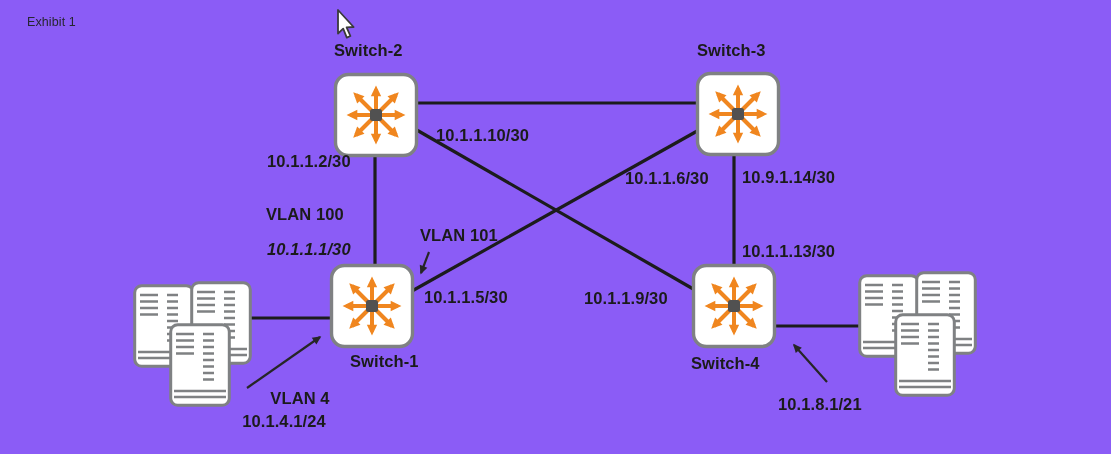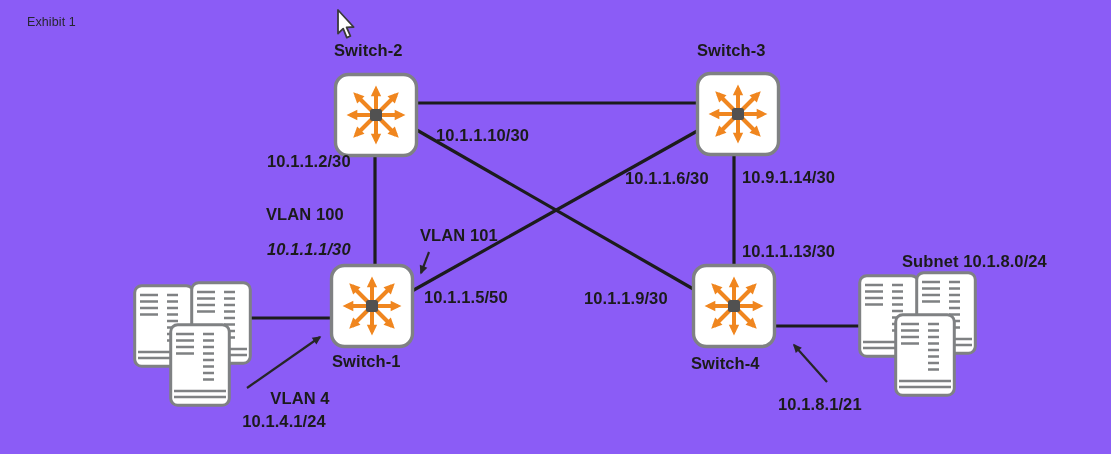--- a/index.html
+++ b/index.html
@@ -96,31 +96,30 @@
     <use href="#sw" x="329" y="263" width="86" height="86"></use>
     <use href="#sw" x="691" y="263" width="86" height="86"></use>
 
     <path class="cursor-shape" d="M338,10 L338,33.5 L343.2,28.7 L346.8,37.6 L350.4,36 L346.6,27.3 L353.6,27 Z"></path>
   </svg>
 
   <div class="lbl lbl--exhibit" style="left:27px;top:15px;">Exhibit 1</div>
 
   <div class="lbl" style="left:334px;top:41px;">Switch-2</div>
   <div class="lbl" style="left:697px;top:41px;">Switch-3</div>
-  <div class="lbl" style="left:332px;top:352px;">Switch-1</div>
+  <div class="lbl" style="left:350px;top:352px;">Switch-1</div>
   <div class="lbl" style="left:691px;top:354px;">Switch-4</div>
 
-  <div class="lbl" style="left:902px;top:252px;">Subnet 10.1.8.0/24</div>
 
   <div class="lbl" style="left:267px;top:152px;">10.1.1.2/30</div>
   <div class="lbl" style="left:266px;top:205px;">VLAN 100</div>
   <div class="lbl" style="left:267px;top:240px;font-style:italic;">10.1.1.1/30</div>
 
   <div class="lbl" style="left:400px;top:226px;margin-left:20px;">VLAN 101</div>
-  <div class="lbl" style="left:424px;top:288px;">10.1.1.5/50</div>
+  <div class="lbl" style="left:424px;top:288px;">10.1.1.5/30</div>
   <div class="lbl" style="left:625px;top:169px;">10.1.1.6/30</div>
 
   <div class="lbl" style="left:436px;top:126px;">10.1.1.10/30</div>
   <div class="lbl" style="left:584px;top:289px;">10.1.1.9/30</div>
 
   <div class="lbl" style="left:742px;top:168px;">10.9.1.14/30</div>
   <div class="lbl" style="left:742px;top:242px;">10.1.1.13/30</div>
 
   <div class="lbl lbl--center" style="left:300px;top:389px;">VLAN 4</div>
   <div class="lbl lbl--center" style="left:284px;top:412px;">10.1.4.1/24</div>

